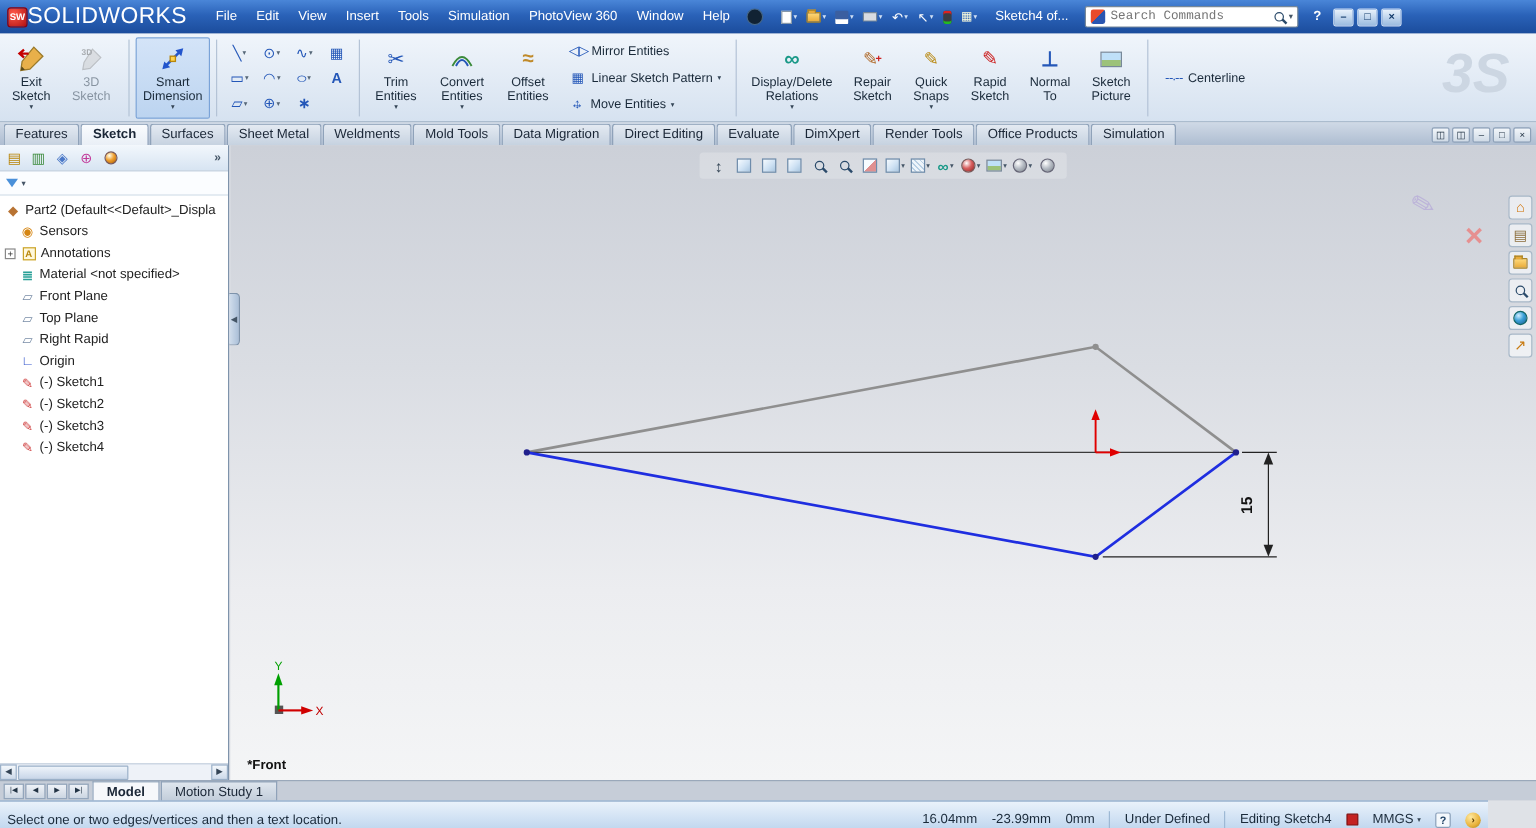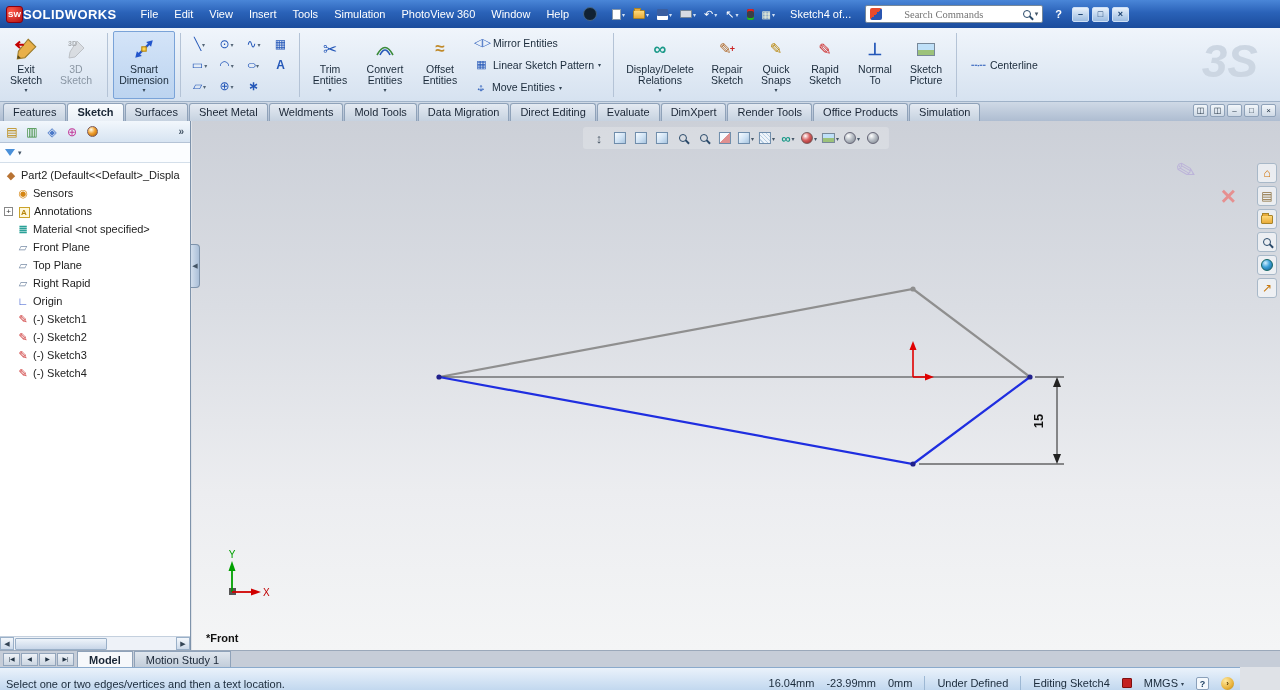--- a/index.html
+++ b/index.html
@@ -4,31 +4,31 @@
 <style>
   *{margin:0;padding:0;box-sizing:border-box;}
   html,body{width:1280px;height:690px;overflow:hidden;font-family:"Liberation Sans",sans-serif;font-size:11px;color:#222;background:#dfe2e7;}
 
   
   .titlebar{position:absolute;left:0;top:0;width:1280px;height:28px;
     background:linear-gradient(#4a86d8 0%,#2a62b8 45%,#1b4c9c 100%);
     display:flex;align-items:center;padding:0 6px;color:#fff;}
   .logo-badge{width:17px;height:17px;border-radius:3px;background:radial-gradient(circle at 30% 30%,#ff5a4a,#b01010);
     color:#fff;font-weight:bold;font-size:8px;display:flex;align-items:center;justify-content:center;margin-right:0;border:1px solid #801;}
-  .logo-text{font-weight:bold;font-size:13px;letter-spacing:.4px;margin-right:16px;}
+  .logo-text{font-weight:normal;font-size:19px;letter-spacing:.4px;margin-right:16px;}
   .menus{display:flex;align-items:center;}
   .menus span{padding:3px 8px;cursor:default;}
   .qtip{width:14px;height:14px;border-radius:50%;background:#123;margin:0 6px;border:1px solid #468;}
   .qat{display:flex;align-items:center;gap:2px;margin-left:6px;}
   .qico{height:20px;display:flex;align-items:center;gap:1px;padding:0 3px;border-radius:2px;color:#fff;}
   .qico .c7{font-size:6px;color:#cfe0f5;}
   .doc-title{margin-left:12px;white-space:nowrap;}
   .search{margin-left:14px;width:178px;height:18px;background:#fff;border:1px solid #789;border-radius:2px;
     display:flex;align-items:center;padding:0 4px;gap:4px;}
-  .search input{flex:1;border:0;outline:none;font-size:10.5px;color:#555;min-width:0;background:transparent;font-family:Liberation Serif, serif;margin-left:18px;}
+  .search input{flex:1;border:0;outline:none;font-size:10.5px;color:#555;min-width:0;background:transparent;font-family:Liberation Mono, monospace;}
   .scope-ic{width:12px;height:12px;background:linear-gradient(135deg,#e84a2a 50%,#2a55b0 50%);border-radius:2px;}
   .mag{width:8px;height:8px;border:1.5px solid #2a4a6a;border-radius:50%;position:relative;display:inline-block;flex:none;}
   .mag::after{content:"";position:absolute;width:5px;height:1.5px;background:#2a4a6a;transform:rotate(45deg);right:-4px;bottom:-1px;}
   .tb-help{margin-left:12px;font-weight:bold;}
   .win-btns{display:flex;gap:3px;margin-left:10px;margin-right:2px;}
   .wbtn{width:17px;height:15px;border-radius:2px;background:linear-gradient(#e8f1fb,#9cbce0);border:1px solid #cfe0f5;
     color:#123a6a;font-size:9px;font-weight:bold;display:flex;align-items:center;justify-content:center;line-height:1;}
 
   
   .ribbon{position:absolute;left:0;top:28px;width:1280px;height:74px;
@@ -48,21 +48,21 @@
   .stack{display:flex;flex-direction:column;justify-content:space-between;padding:3px 2px;flex:none;}
   .srow{display:flex;align-items:center;gap:4px;padding:1px 4px;border:1px solid transparent;border-radius:2px;white-space:nowrap;font-size:10.5px;color:#1a2a3a;}
   .srow .sic{font-size:11px;color:#2457b8;width:15px;text-align:center;}
   .srow .c7{font-size:6px;color:#345;}
   .moveic{position:relative;width:14px;height:14px;display:inline-block;}
   .moveic span{position:absolute;left:0;top:0;width:14px;height:14px;text-align:center;line-height:14px;color:#2457b8;font-size:11px;}
   .pic{width:18px;height:13px;border:1px solid #789;background:linear-gradient(#bfe0f8 55%,#9cc27a 55%);display:inline-block;}
 
   
   .cmtabs{position:absolute;left:0;top:102px;width:1280px;height:19px;background:linear-gradient(#cfd9e6,#aebdd1);
-    display:flex;align-items:center;padding-left:3px;}
+    display:flex;align-items:flex-end;padding-left:3px;}
   .tab{height:18px;padding:2px 9px 0 9px;background:linear-gradient(#e4eaf2,#c6d2e0);border:1px solid #8fa2b9;border-bottom:0;
     border-radius:3px 3px 0 0;margin-right:1px;color:#1a2636;white-space:nowrap;}
   .tab.active{background:linear-gradient(#fafcfe,#e9eff6);font-weight:bold;}
   .cmtab-ctl{margin-left:auto;display:flex;gap:2px;align-items:center;margin-right:4px;padding-bottom:2px;}
   .cbtn{width:15px;height:13px;background:linear-gradient(#f2f6fa,#cfdae6);border:1px solid #8fa2b9;border-radius:2px;
     font-size:8px;line-height:11px;text-align:center;color:#234;}
 
   
   .lpanel{position:absolute;left:0;top:121px;width:191px;bottom:40px;background:#fff;border-right:1px solid #7e93ab;display:flex;flex-direction:column;}
   .ptoolbar{height:22px;background:linear-gradient(#f2f7fc,#d7e4f2);border-bottom:1px solid #b4c3d6;display:flex;align-items:center;gap:4px;padding:0 4px;flex:none;}

